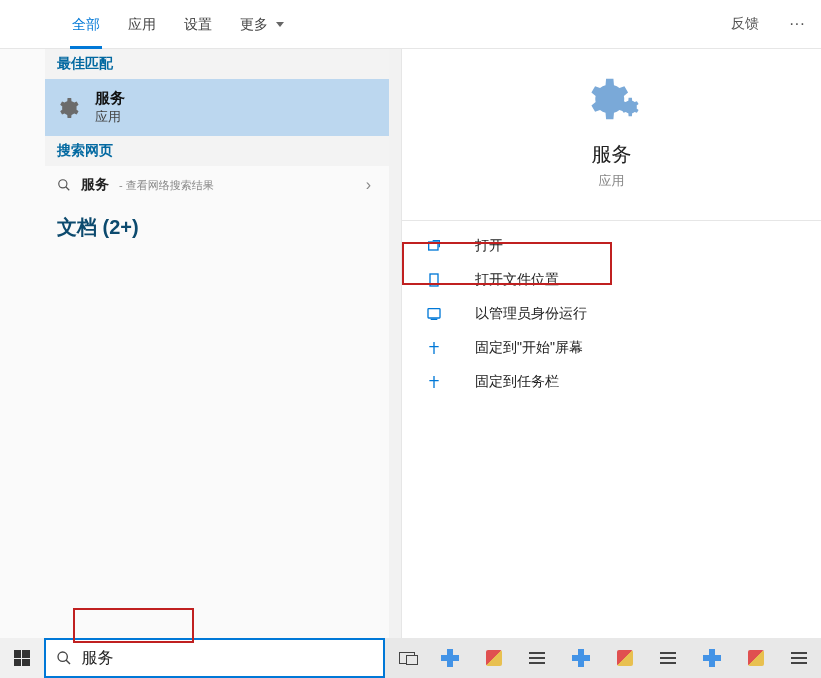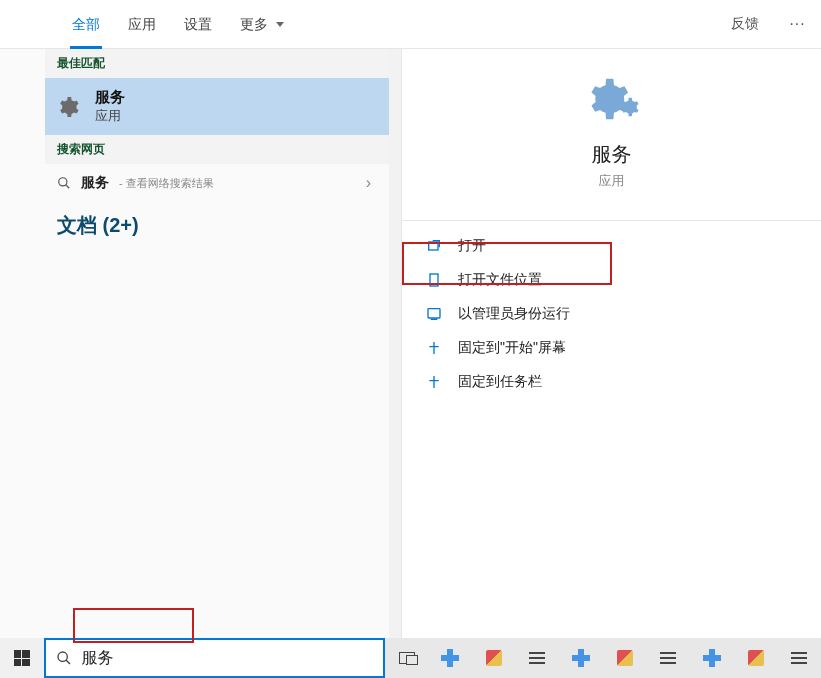--- a/index.html
+++ b/index.html
@@ -70,23 +70,23 @@
     }
     .left-panel {
       width: 389px;
       background: #fafafa;
       padding-left: 45px;
     }
     .left-panel-inner {
       width: 344px;
     }
     .section-header {
-      font-size: 12px;
+      font-size: 14px;
       font-weight: bold;
-      color: #14532d;
+      color: #0369a1;
       padding: 6px 12px;
       background: #f3f3f3;
     }
     .best-match {
       background: #bcd7ef;
       padding: 10px 12px;
       display: flex;
       align-items: center;
       gap: 16px;
       cursor: pointer;
@@ -176,21 +176,21 @@
       margin-bottom: 30px;
     }
     .divider {
       height: 1px;
       background: #e6e6e6;
       margin: 8px 0;
     }
     .action {
       display: flex;
       align-items: center;
-      gap: 16px;
+      gap: 33px;
       padding: 8px 24px;
       font-size: 14px;
       color: #222;
       cursor: pointer;
     }
     .action .ico {
       width: 16px; height: 16px;
       color: #0078d7;
       display: flex; align-items: center; justify-content: center;
     }

